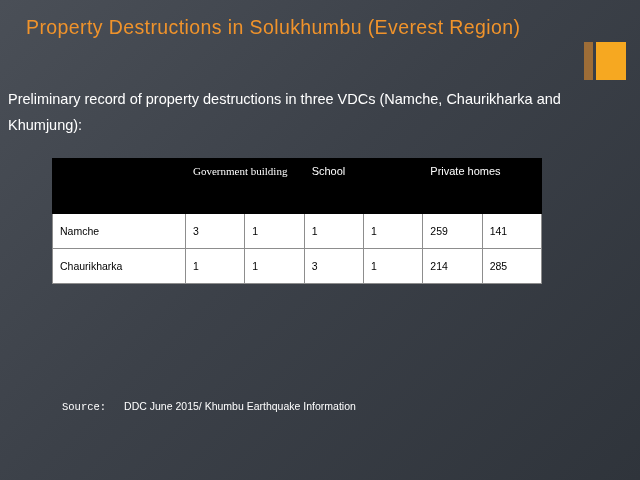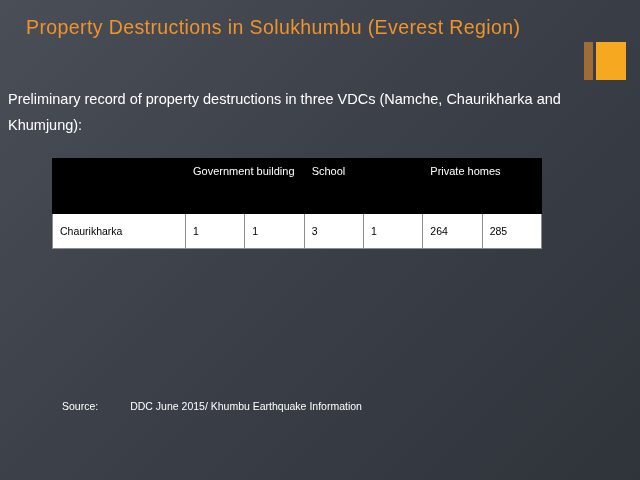--- a/index.html
+++ b/index.html
@@ -82,21 +82,21 @@
     color: #000000;
   }
   thead tr.head-row td {
     background: #000000;
     color: #ffffff;
     border: 1px solid #000000;
     font-size: 11px;
     height: 42px;
     vertical-align: top;
   }
-  .head-gov { padding-left: 8px; }
+  .head-gov { padding-left: 8px; font-family: Liberation Serif, serif; }
   .head-school { text-align: center; margin-top: 14px; }
   .head-private { text-align: center; }
   tr.sub-row td {
     height: 54px;
     font-size: 10.5px;
     line-height: 15px;
   }
   tr.body-row td {
     height: 22px;
     font-size: 10.5px;
@@ -113,21 +113,21 @@
     font-style: italic;
     font-size: 9.5px;
   }
   .source {
     position: absolute;
     left: 62px;
     top: 400px;
     font-size: 10.5px;
     color: #ffffff;
   }
-  .source .label { margin-right: 32px; }
+  .source .label { margin-right: 18px; font-family: Liberation Mono, monospace; }
 </style>
 </head>
 <body>
 
 <div class="slide">
 
   <div class="title">Property Destructions in Solukhumbu (Everest Region)</div>
 
   <div class="accent-wrap">
     <div class="accent-bar-dark"></div>
@@ -140,26 +140,35 @@
     <thead>
       <tr class="head-row">
         <td class="vdc-col"></td>
         <td class="head-gov" colspan="2">Government building</td>
         <td class="head-school" colspan="2">School</td>
         <td class="head-private" colspan="2">Private homes</td>
       </tr>
     </thead>
     <tbody>
       <tr class="body-row">
+        <td class="vdc-col">Namche</td>
+        <td class="c1">3</td>
+        <td class="c2">1</td>
+        <td class="c3">1</td>
+        <td class="c4">1</td>
+        <td class="c5">259</td>
+        <td class="c6">141</td>
+      </tr>
+      <tr class="body-row">
         <td class="vdc-col">Chaurikharka</td>
         <td class="c1">1</td>
         <td class="c2">1</td>
         <td class="c3">3</td>
         <td class="c4">1</td>
-        <td class="c5">264</td>
+        <td class="c5">214</td>
         <td class="c6">285</td>
       </tr>
     </tbody>
   </table>
 
   <div class="source">
     <span class="label">Source:</span><span>DDC June 2015/ Khumbu Earthquake Information</span>
   </div>
 
 </div>

